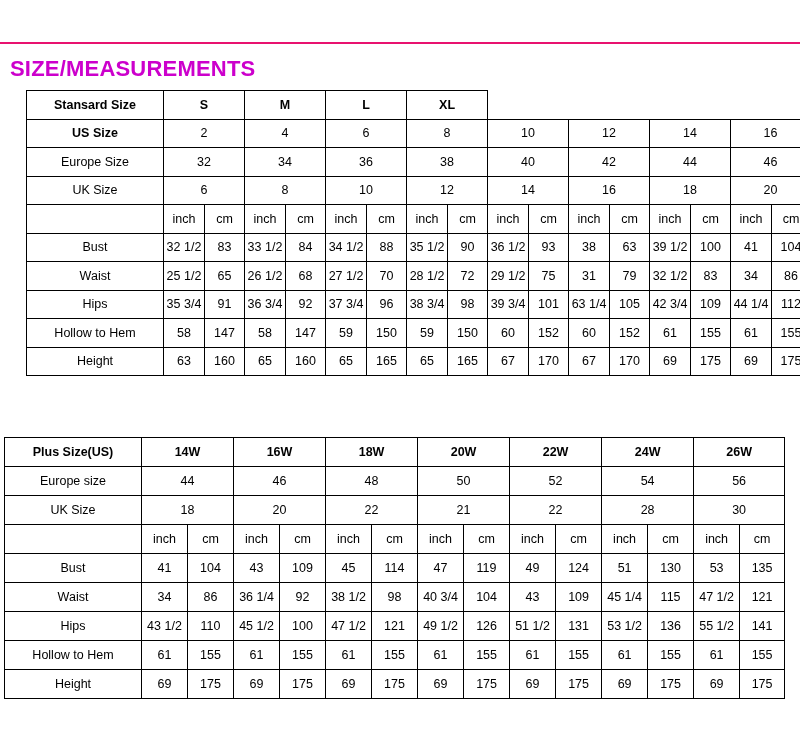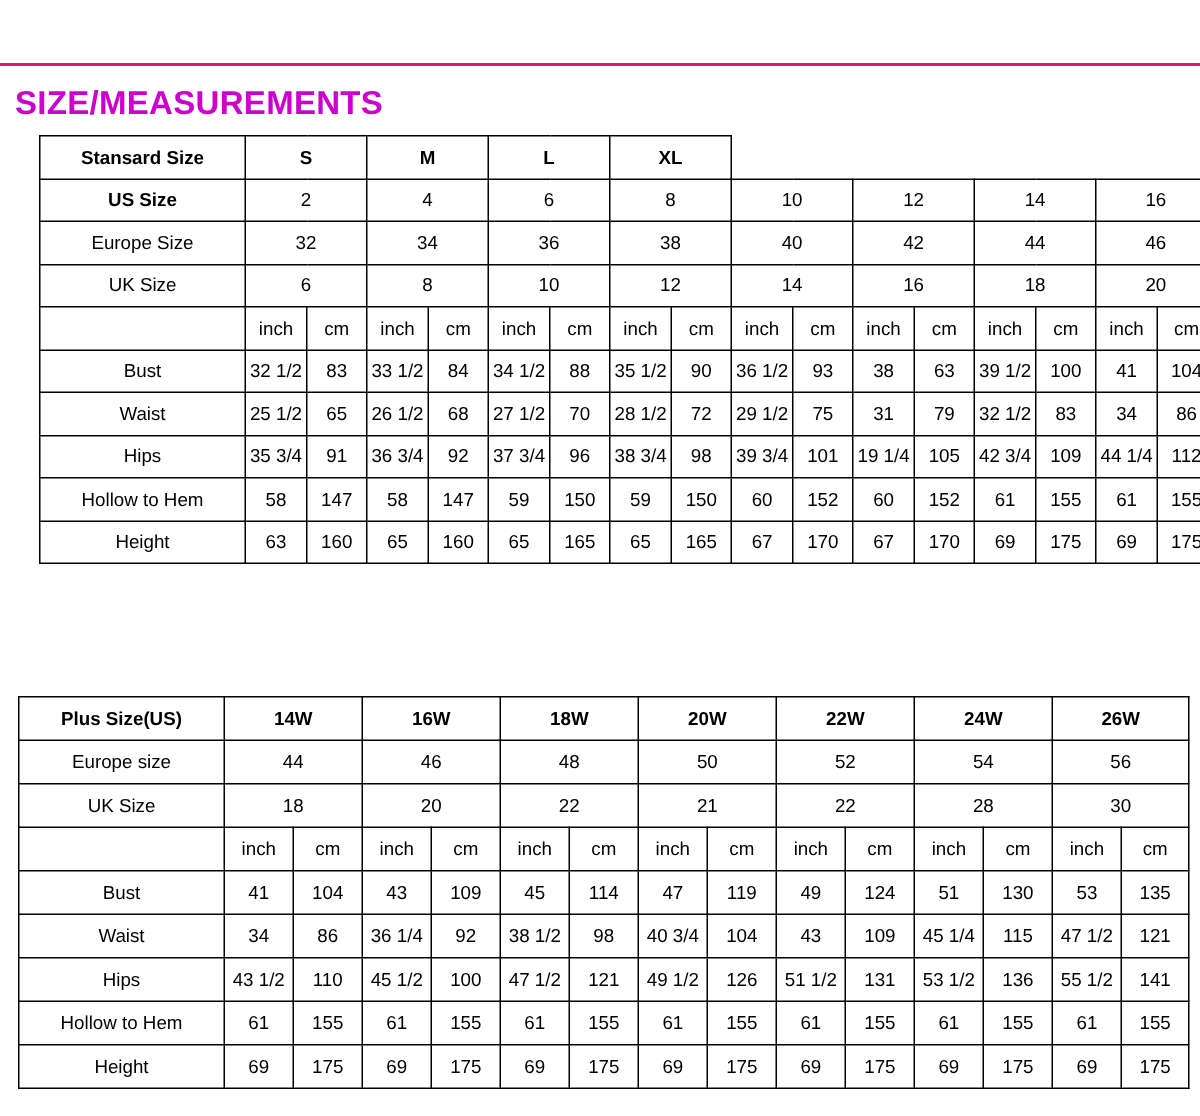--- a/index.html
+++ b/index.html
@@ -81,24 +81,23 @@
   }
   td.blank {
     border: 1px solid #000000;
   }
   #table-main {
     left: 26px;
     top: 90px;
     width: 780px;
   }
   #table-plus {
-    left: 12px;
+    left: 4px;
     top: 437px;
     width: 780px;
-    margin-top: 27px;
   }
   #table-main td { height: 27.5px; }
   #table-plus td { height: 28px; }
 </style>
 </head>
 <body>
 
 <div class="page">
 
   <div class="top-rule"></div>
@@ -229,21 +228,21 @@
           <td>35 3/4</td>
           <td>91</td>
           <td>36 3/4</td>
           <td>92</td>
           <td>37 3/4</td>
           <td>96</td>
           <td>38 3/4</td>
           <td>98</td>
           <td>39 3/4</td>
           <td>101</td>
-          <td>19 1/4</td>
+          <td>63 1/4</td>
           <td>105</td>
           <td>42 3/4</td>
           <td>109</td>
           <td>44 1/4</td>
           <td>112</td>
         </tr>
         <tr>
           <td class="rowlabel">Hollow to Hem</td>
           <td>58</td>
           <td>147</td>

